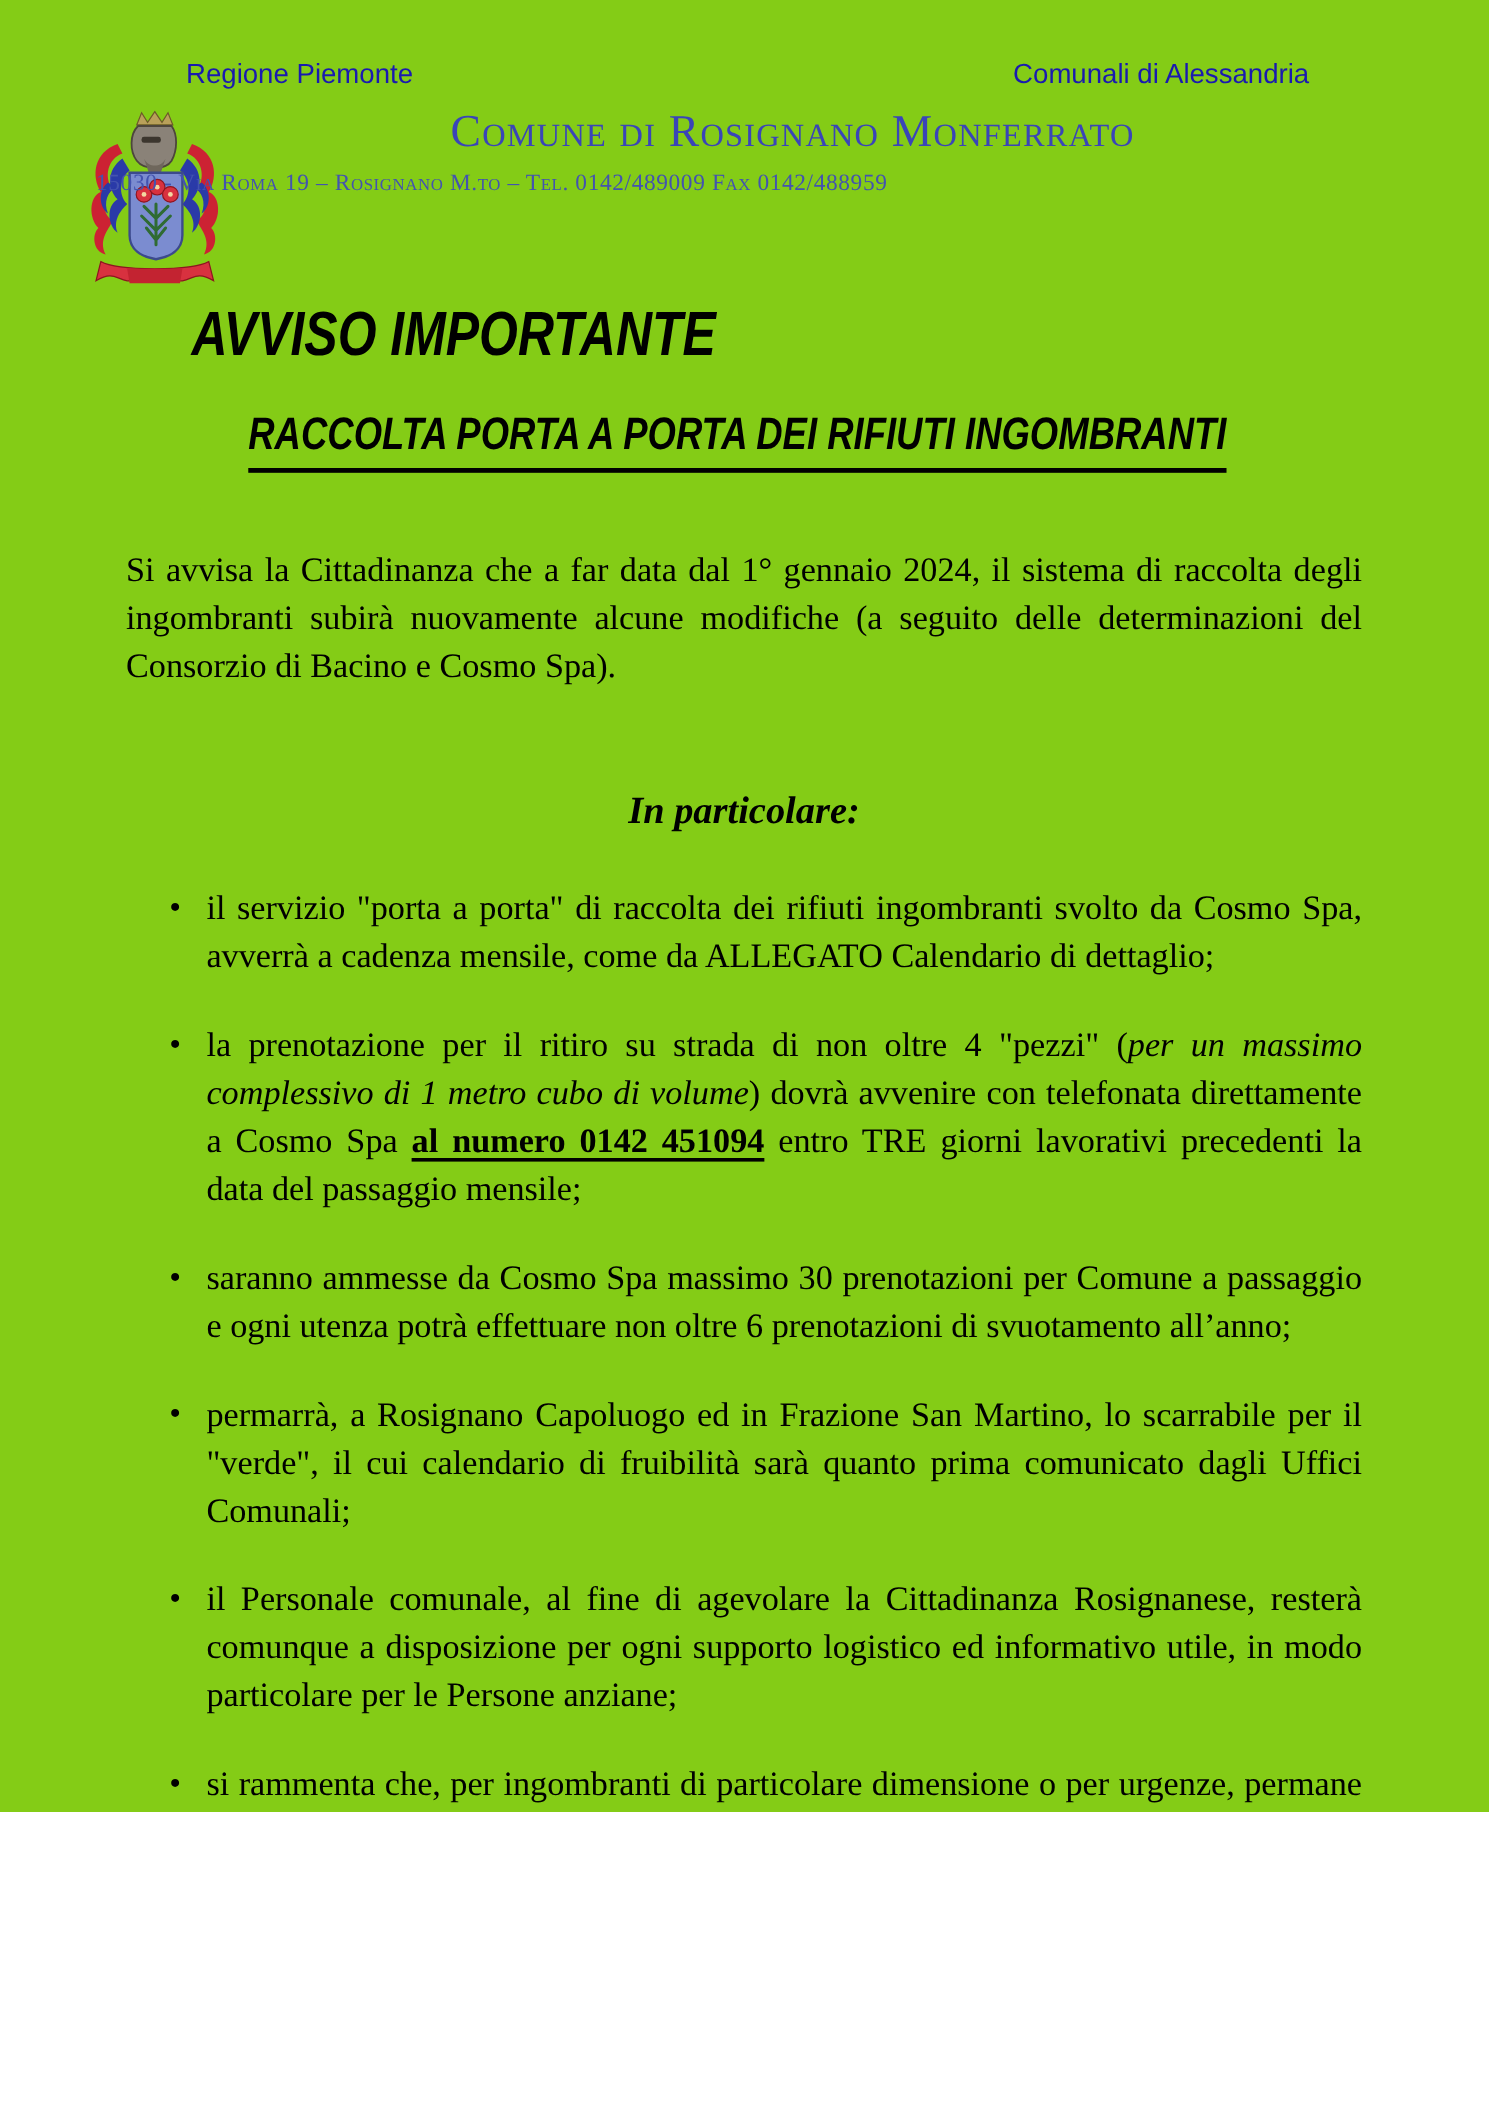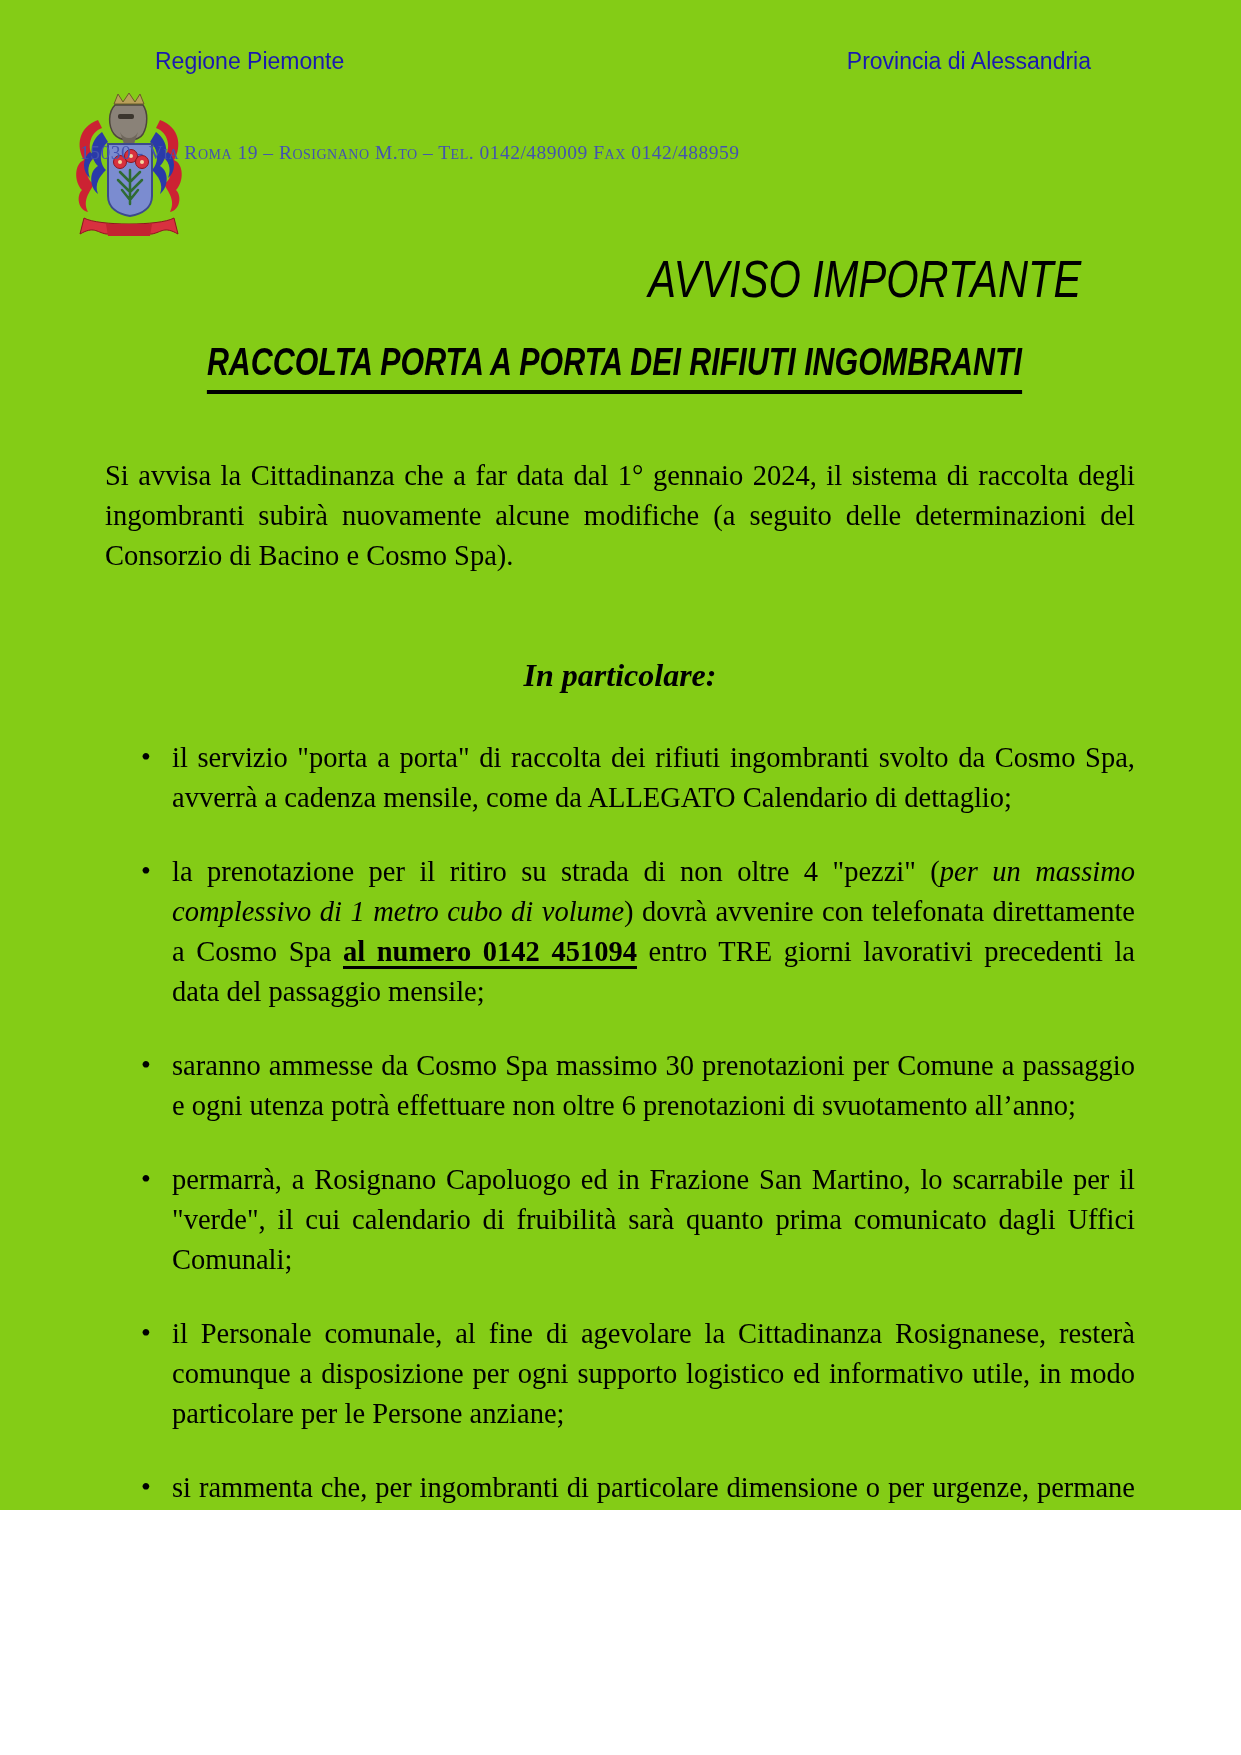--- a/index.html
+++ b/index.html
@@ -33,23 +33,23 @@
   .org-address {
     position:absolute; top:142px; left:80px; right:0;
     font-family:"Liberation Serif", serif;
     font-variant:small-caps;
     font-size:19.5px; letter-spacing:0.5px;
     color:#4353b0;
   }
   .content { position:absolute; top:250px; left:105px; right:106px; }
   .h-condensed { display:inline-block; transform:scaleX(0.8); transform-origin:center; white-space:nowrap; }
   .notice-title {
-    text-align:right;
+    text-align:left;
     font-family:"Liberation Sans", sans-serif;
-    font-weight:normal; font-style:italic;
+    font-weight:bold; font-style:italic;
     font-size:52px; line-height:58px;
   }
   .notice-subtitle {
     margin-top:30px; text-align:left;
     font-family:"Liberation Sans", sans-serif;
     font-weight:bold; font-style:italic;
     font-size:38px; line-height:48px;
   }
   .notice-subtitle .h-condensed { border-bottom:4px solid #000; padding-bottom:4px; }
   .intro {
@@ -78,21 +78,21 @@
   .seg-i { font-style:italic; }
   .seg-bu { font-weight:bold; text-decoration:underline; text-decoration-thickness:3px; text-underline-offset:5px; }
 </style>
 </head>
 <body>
 
 <div class="page">
 
   <div class="top-labels">
     <span>Regione Piemonte</span>
-    <span>Provincia di Alessandria</span>
+    <span>Comunali di Alessandria</span>
   </div>
 
   <svg class="crest" viewBox="0 0 122 148" aria-hidden="true">
 
     <path d="M30 28 C10 35 8 55 16 68 C6 72 6 90 14 98 C8 104 10 118 20 120 C14 108 22 100 26 92 C16 86 18 72 26 66 C18 56 22 40 34 36 Z" fill="#cc2233"></path>
     <path d="M34 40 C20 50 22 66 30 74 C20 80 22 96 30 102 C26 92 32 84 38 78 C30 70 32 56 40 50 Z" fill="#2a3aa8"></path>
     <path d="M22 60 C14 66 14 80 22 86 C18 76 22 68 28 64 Z" fill="#2a3aa8"></path>
 
     <path d="M92 28 C112 35 114 55 106 68 C116 72 116 90 108 98 C114 104 112 118 102 120 C108 108 100 100 96 92 C106 86 104 72 96 66 C104 56 100 40 88 36 Z" fill="#cc2233"></path>
     <path d="M88 40 C102 50 100 66 92 74 C102 80 100 96 92 102 C96 92 90 84 84 78 C92 70 90 56 82 50 Z" fill="#2a3aa8"></path>
@@ -114,20 +114,21 @@
       <circle cx="63" cy="64" r="2" fill="#f3d7a0"></circle>
       <circle cx="74" cy="70" r="2" fill="#f3d7a0"></circle>
     </g>
 
     <path d="M62 78 L62 112 M62 90 L52 80 M62 90 L72 80 M62 100 L50 88 M62 100 L74 88 M62 108 L54 98 M62 108 L70 98" stroke="#2f6b33" stroke-width="2.5" fill="none" stroke-linecap="round"></path>
 
     <path d="M16 126 C30 134 92 134 106 126 L110 142 C96 134 94 140 84 142 L38 142 C28 140 26 134 12 142 Z" fill="#d8313f" stroke="#8e1420" stroke-width="1"></path>
     <path d="M38 132 L84 132 L82 144 L40 144 Z" fill="#c32331"></path>
   </svg>
 
+  <div class="org-title">Comune di Rosignano Monferrato</div>
   <div class="org-address">15030 - Via Roma 19 – Rosignano M.to – Tel. 0142/489009  Fax 0142/488959</div>
 
   <div class="content">
     <div class="notice-title">
       <span class="h-condensed">AVVISO IMPORTANTE</span>
     </div>
     <div class="notice-subtitle">
       <span class="h-condensed">RACCOLTA PORTA A PORTA DEI RIFIUTI INGOMBRANTI</span>
     </div>
 

